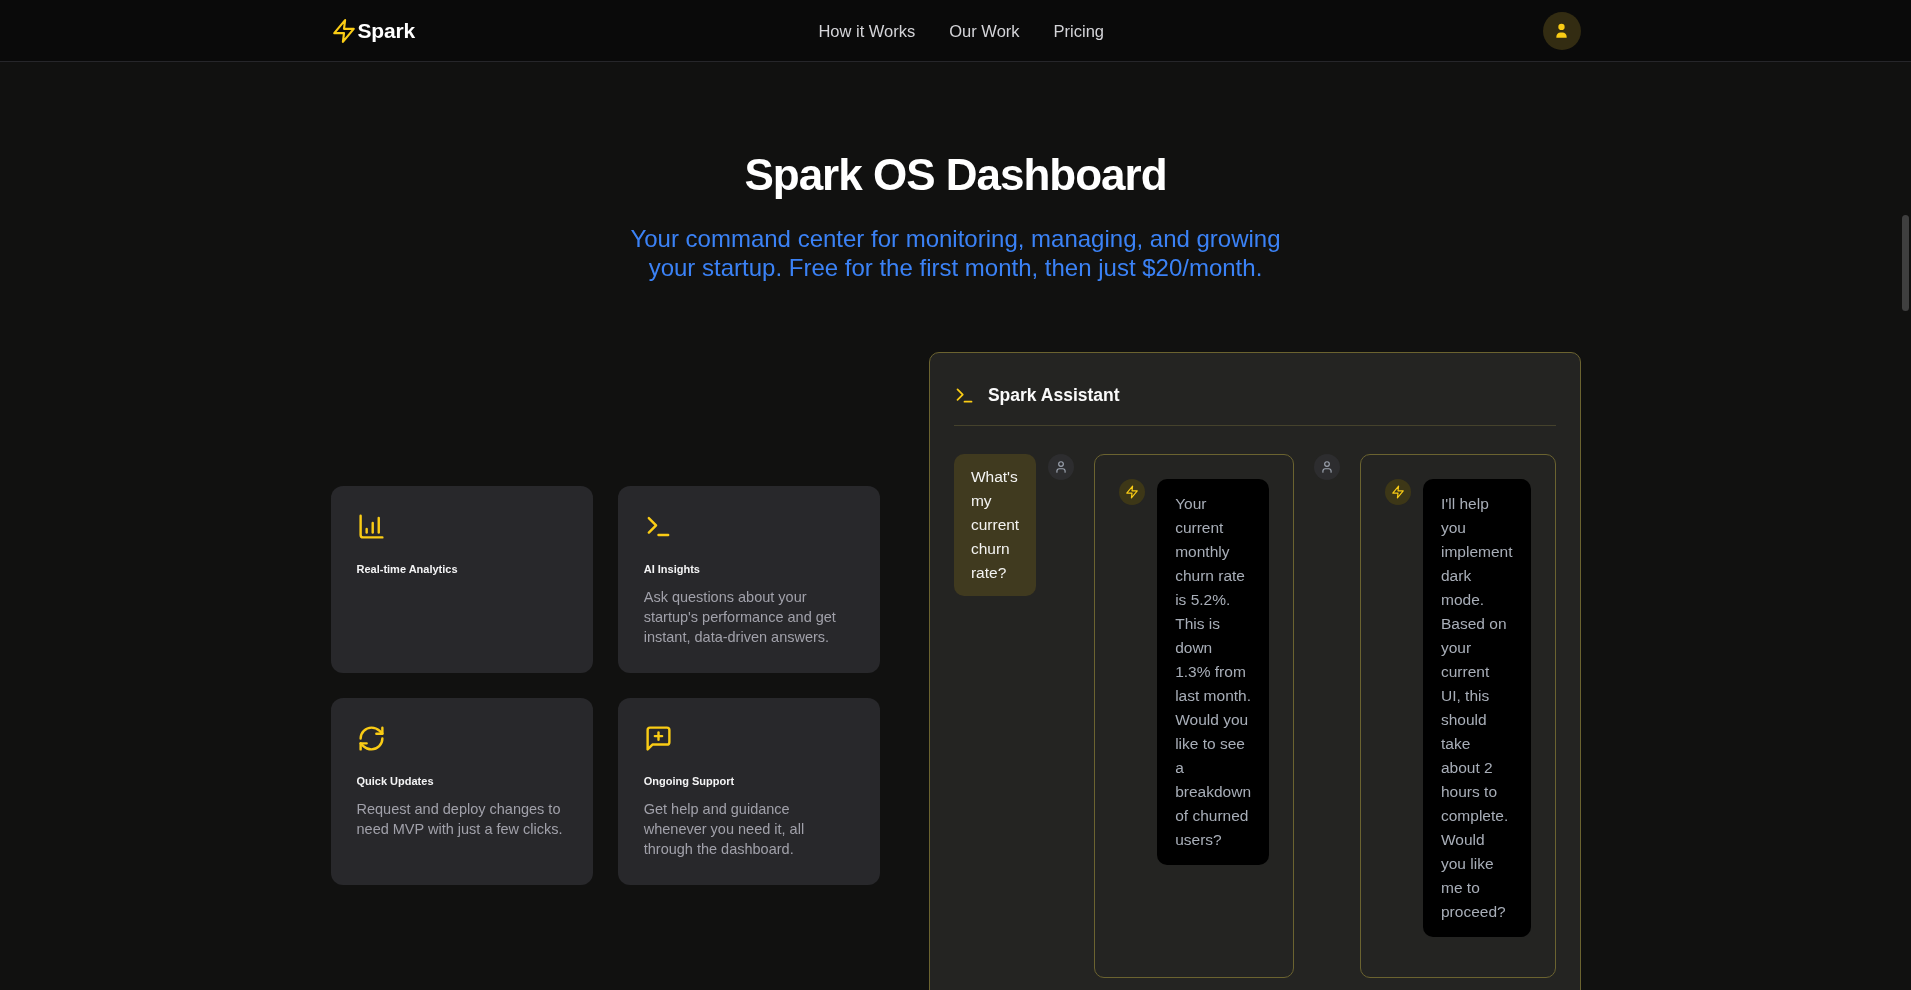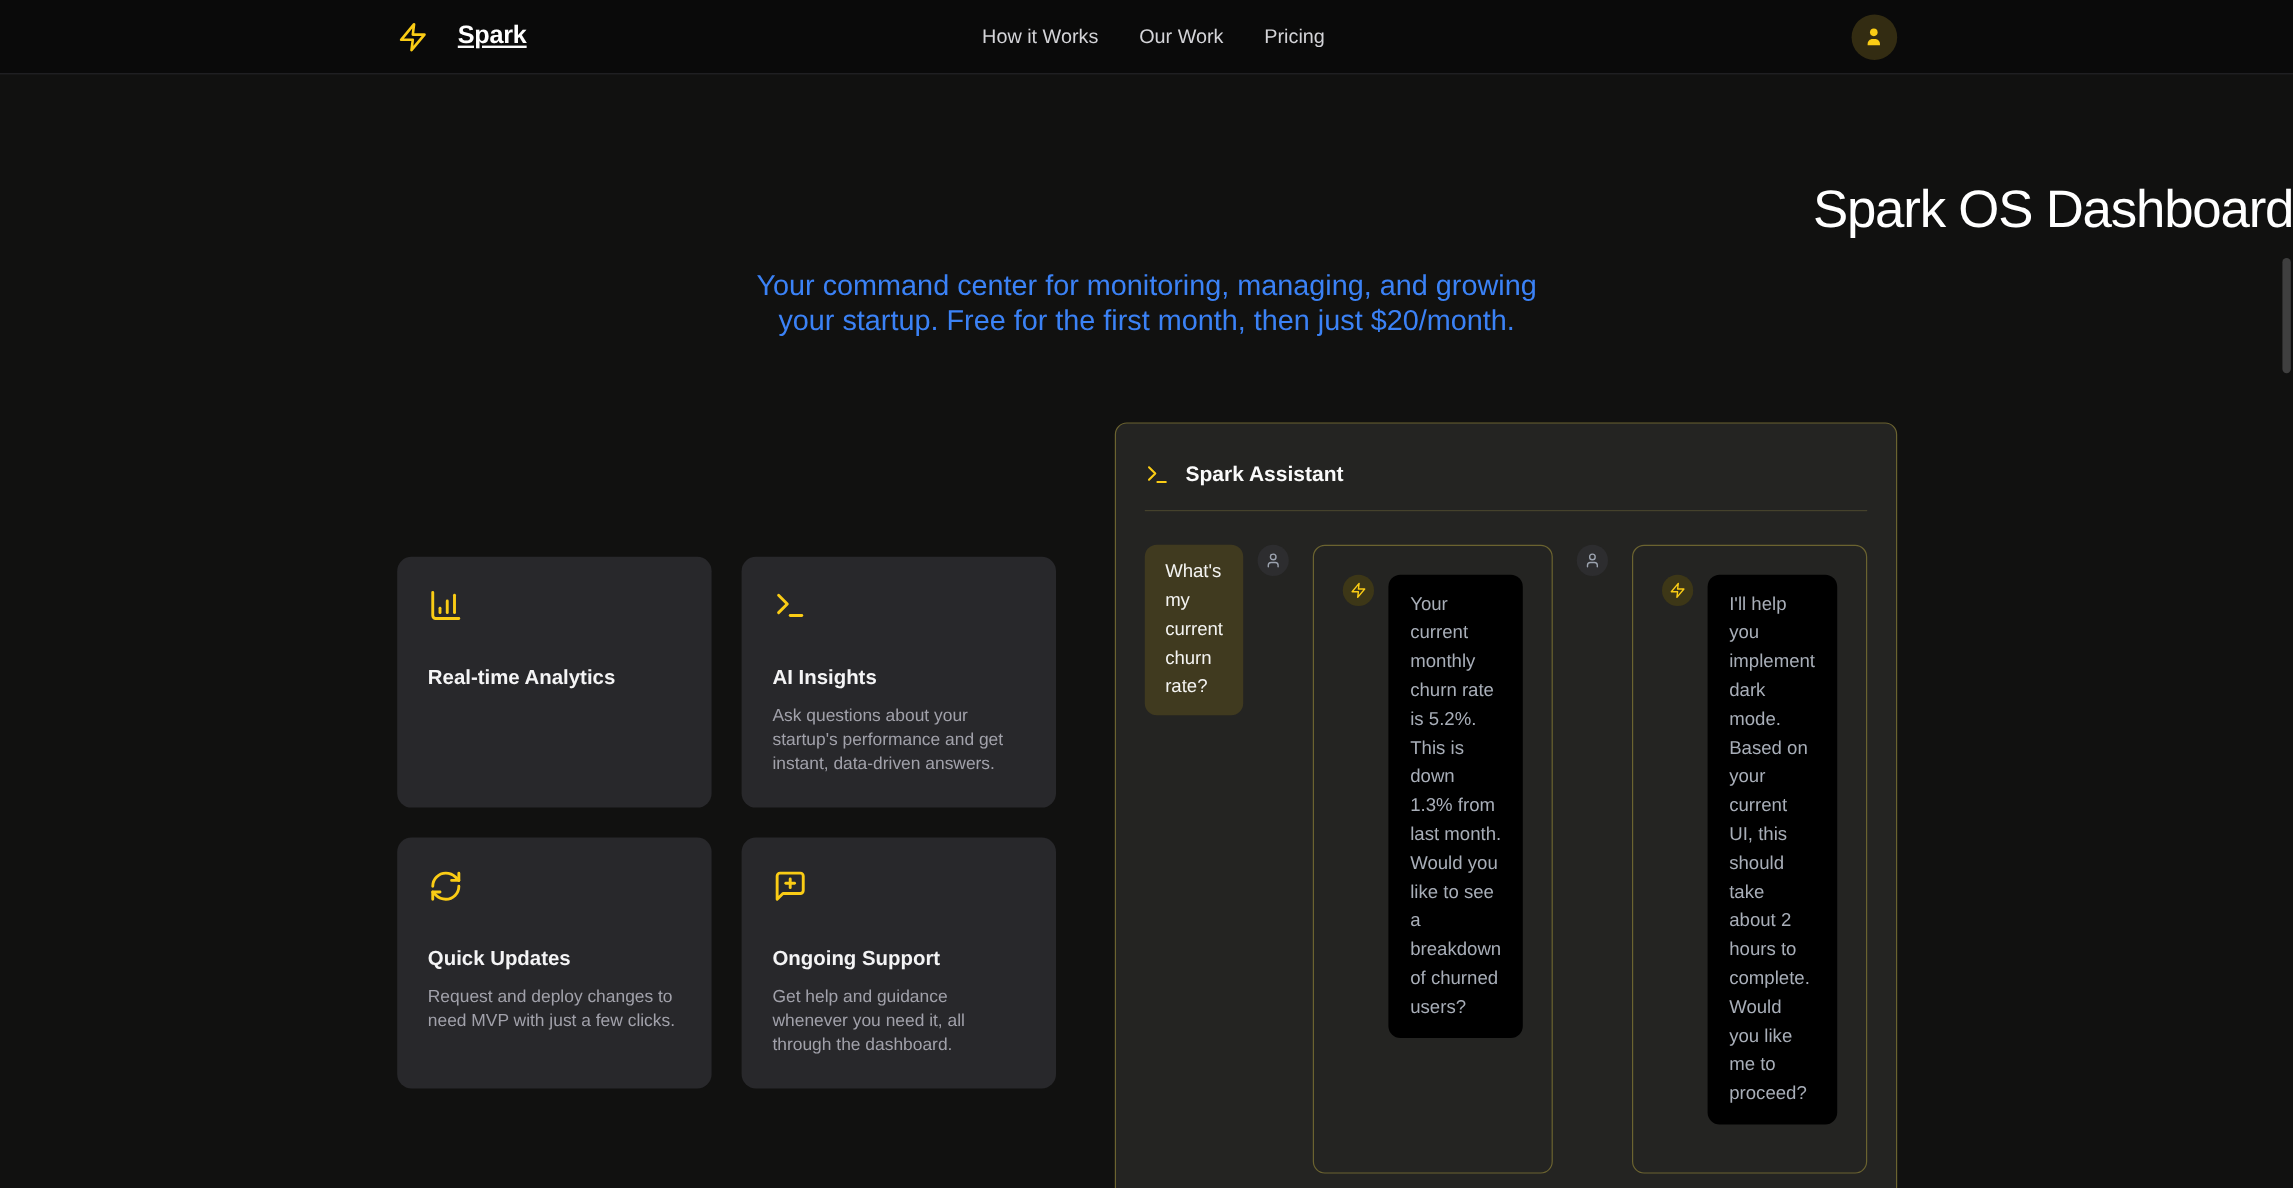--- a/index.html
+++ b/index.html
@@ -23,21 +23,21 @@
   }
   .nav-inner {
     max-width: 1250px;
     height: 100%;
     margin: 0 auto;
     display: flex;
     align-items: center;
     justify-content: space-between;
     position: relative;
   }
-  .brand { display: flex; gap: 25px; cursor: pointer; text-decoration: underline; }
+  .brand { display: flex; align-items: center; gap: 1px; cursor: pointer; }
   .brand svg { width: 26px; height: 26px; display: block; }
   .brand-name { font-size: 21px; font-weight: 700; color: #ffffff; letter-spacing: -0.2px; }
   .nav-links {
     position: absolute;
     left: 50%;
     top: 50%;
     transform: translate(-48%, -50%);
     display: flex;
     gap: 34px;
   }
@@ -49,24 +49,23 @@
     background: #332c12;
     display: flex; align-items: center; justify-content: center;
     cursor: pointer;
   }
   .avatar-btn svg { width: 19px; height: 19px; display: block; }
 
   
   .hero { text-align: center; padding-top: 88px; }
   .hero-title {
     font-size: 44px;
-    font-weight: 400;
+    font-weight: 700;
     letter-spacing: -1px;
     color: #ffffff;
-    text-align: right;
   }
   .hero-subtitle {
     margin: 24px auto 0;
     max-width: 690px;
     font-size: 24px;
     line-height: 29px;
     color: #3b82f6;
   }
 
   
@@ -84,21 +83,21 @@
     display: grid;
     grid-template-columns: 1fr 1fr;
     gap: 25px;
   }
   .card {
     background: #28282b;
     border-radius: 12px;
     padding: 26px;
   }
   .card-icon svg { width: 29px; height: 29px; display: block; }
-  .card-title { margin-top: 36px; font-size: 17px; font-weight: 700; color: #f4f4f5; }
+  .card-title { margin-top: 22px; font-size: 11px; font-weight: 700; color: #f4f4f5; }
   .card-desc { margin-top: 12px; font-size: 14.5px; line-height: 20px; color: #a1a1aa; }
 
   
   .assistant {
     background: #242422;
     border: 1px solid #6b6330;
     border-radius: 10px;
     padding: 24px 24px 40px 24px;
   }
   .assistant-header { display: flex; align-items: center; gap: 13px; padding-top: 8px; }

